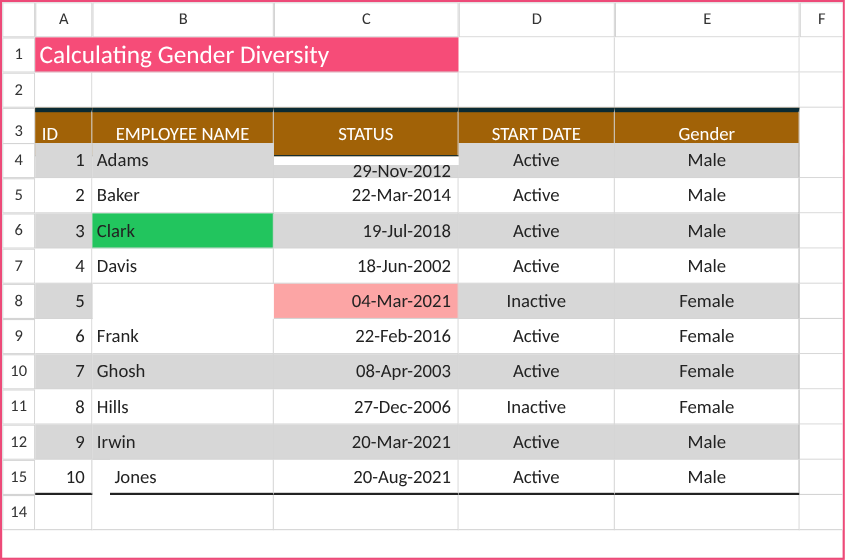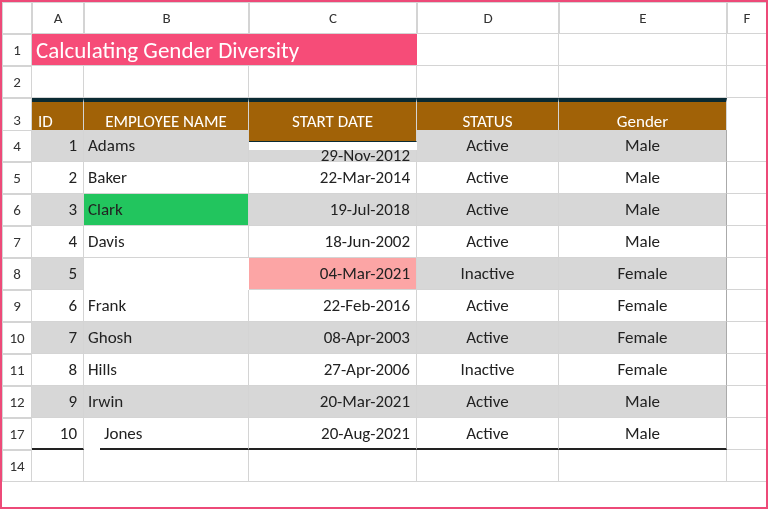--- a/index.html
+++ b/index.html
@@ -87,22 +87,22 @@
   <div class="cell"></div>
   <div class="cell"></div>
   <div class="cell"></div>
   <div class="cell"></div>
   <div class="cell"></div>
   <div class="cell"></div>
 
   <div class="rowhead" style="height:44px;">3</div>
   <div class="cell header-cell" style="justify-content:flex-start;padding-left:6px;">ID</div>
   <div class="cell header-cell">EMPLOYEE NAME</div>
+  <div class="cell header-cell">STATUS</div>
   <div class="cell header-cell">START DATE</div>
-  <div class="cell header-cell">STATUS</div>
   <div class="cell header-cell">Gender</div>
   <div class="cell" style="height:44px;"></div>
 
   <div class="rowhead">4</div>
   <div class="cell dc id data-even" style="background:#d7d7d7;">1</div>
   <div class="cell dc name" style="background:#d7d7d7;">Adams</div>
   <div class="cell dc date" style="background:#d7d7d7;margin-top:20px;">29-Nov-2012</div>
   <div class="cell dc status" style="background:#d7d7d7;">Active</div>
   <div class="cell dc gender" style="background:#d7d7d7;">Male</div>
   <div class="cell"></div>
@@ -151,34 +151,34 @@
   <div class="cell dc id" style="background:#d7d7d7;">7</div>
   <div class="cell dc name" style="background:#d7d7d7;">Ghosh</div>
   <div class="cell dc date" style="background:#d7d7d7;">08-Apr-2003</div>
   <div class="cell dc status" style="background:#d7d7d7;">Active</div>
   <div class="cell dc gender" style="background:#d7d7d7;">Female</div>
   <div class="cell"></div>
 
   <div class="rowhead">11</div>
   <div class="cell dc id">8</div>
   <div class="cell dc name">Hills</div>
-  <div class="cell dc date">27-Apr-2006</div>
+  <div class="cell dc date">27-Dec-2006</div>
   <div class="cell dc status">Inactive</div>
   <div class="cell dc gender">Female</div>
   <div class="cell"></div>
 
   <div class="rowhead">12</div>
   <div class="cell dc id" style="background:#d7d7d7;">9</div>
   <div class="cell dc name" style="background:#d7d7d7;">Irwin</div>
   <div class="cell dc date" style="background:#d7d7d7;">20-Mar-2021</div>
   <div class="cell dc status" style="background:#d7d7d7;">Active</div>
   <div class="cell dc gender" style="background:#d7d7d7;">Male</div>
   <div class="cell"></div>
 
-  <div class="rowhead">17</div>
+  <div class="rowhead">15</div>
   <div class="cell dc id" style="border-bottom:2px solid #222;">10</div>
   <div class="cell dc name" style="border-bottom:2px solid #222;margin-left:16px;">Jones</div>
   <div class="cell dc date" style="border-bottom:2px solid #222;">20-Aug-2021</div>
   <div class="cell dc status" style="border-bottom:2px solid #222;">Active</div>
   <div class="cell dc gender" style="border-bottom:2px solid #222;">Male</div>
   <div class="cell"></div>
 
   <div class="rowhead">14</div>
   <div class="cell"></div>
   <div class="cell"></div>

